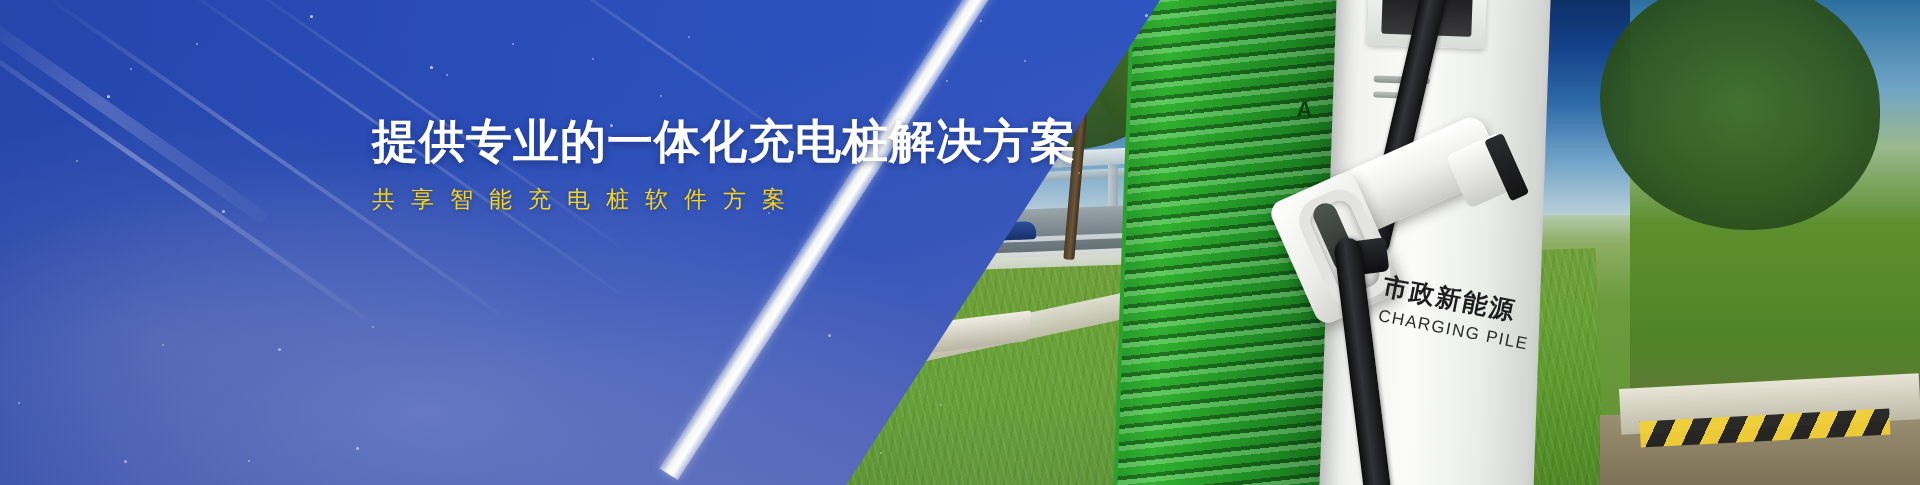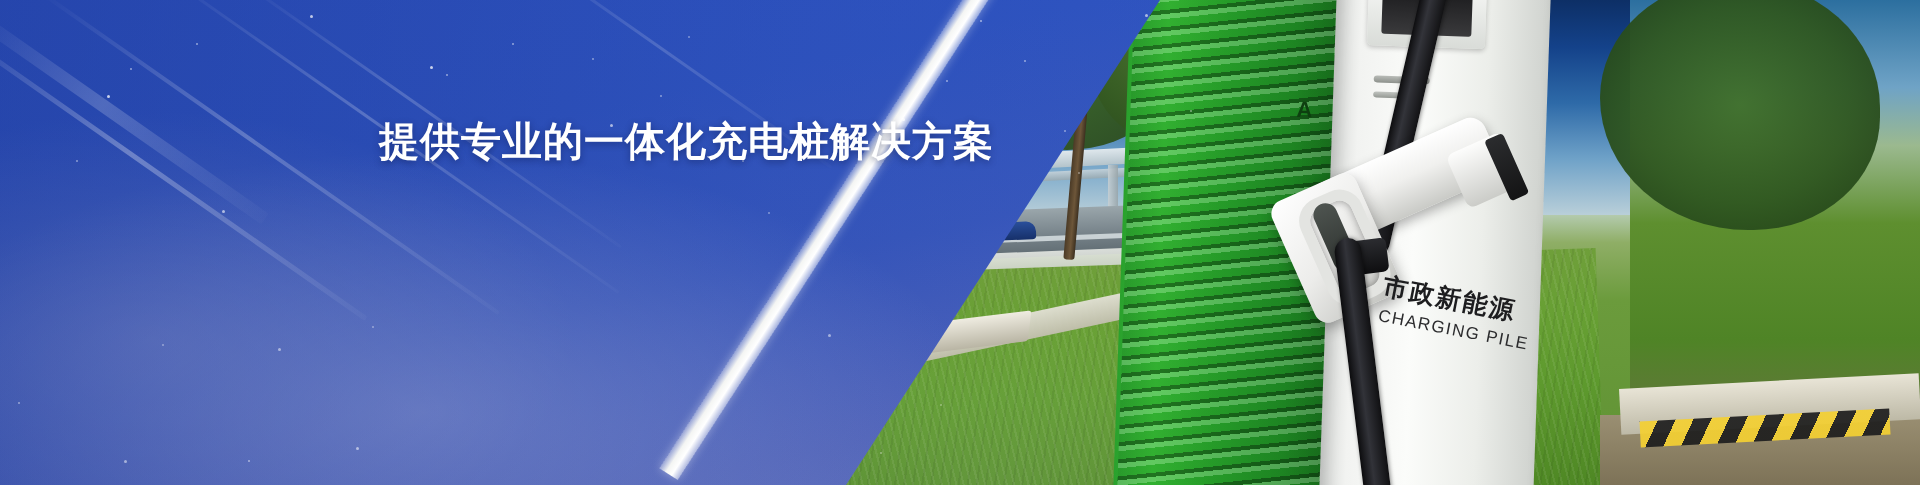--- a/index.html
+++ b/index.html
@@ -360,29 +360,29 @@
   }
 
   
   .text-block {
     position: absolute;
     left: 368px; top: 112px;
     width: 700px;
     z-index: 6;
   }
   .headline {
-    margin: 11px;
+    margin: 4px;
     color: #ffffff;
-    font-size: 40px;
+    font-size: 46px;
     font-weight: 700;
     line-height: 1.12;
     letter-spacing: 1px;
     text-shadow: 0 2px 7px rgba(10,22,70,.45);
     white-space: nowrap;
-    font-family: Liberation Mono, monospace;
+    font-family: Liberation Serif, serif;
   }
   .subline {
     margin: 16px 0 0 4px;
     color: #f7d417;
     font-size: 23px;
     font-weight: 500;
     letter-spacing: 16px;
     white-space: nowrap;
     text-shadow: 0 1px 4px rgba(10,22,70,.35);
     font-family: "Liberation Sans", "DejaVu Sans", sans-serif;
@@ -506,15 +506,16 @@
     <div class="sp" style="left:1078px;top:172px;width:2px;height:2px;opacity:.4;"></div>
     <div class="sp" style="left:1190px;top:110px;width:2px;height:2px;opacity:.45;"></div>
     <div class="sp" style="left:880px;top:452px;width:2px;height:2px;opacity:.4;"></div>
     <div class="sp" style="left:940px;top:404px;width:2px;height:2px;opacity:.35;"></div>
   </div>
 
   <div class="divider"></div>
 
   <div class="text-block">
     <h1 class="headline">提供专业的一体化充电桩解决方案</h1>
+    <div class="subline">共享智能充电桩软件方案</div>
   </div>
 
 </div>
 
 </body></html>

